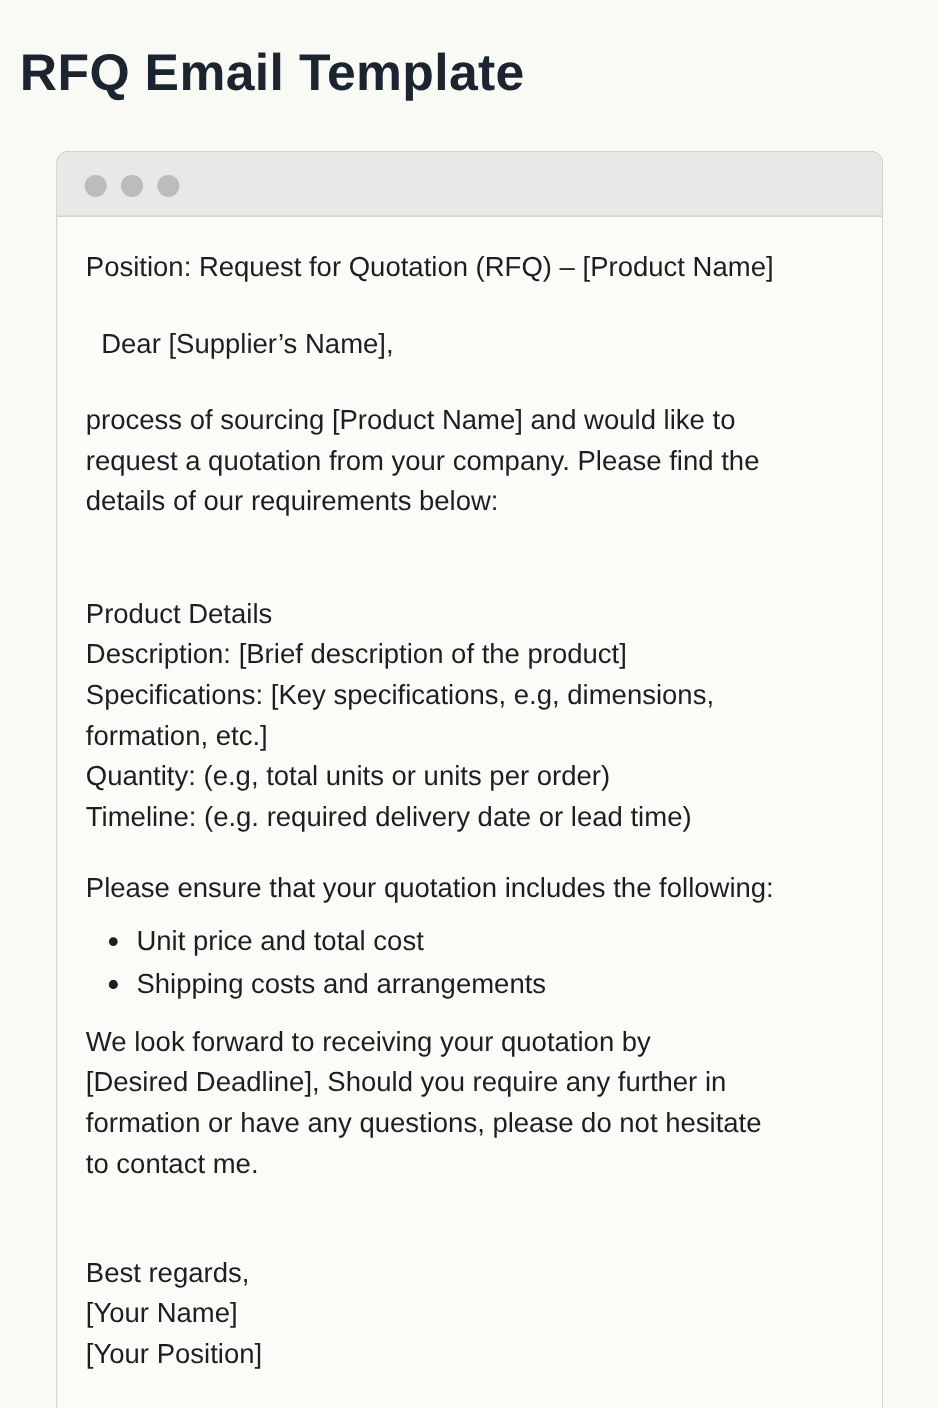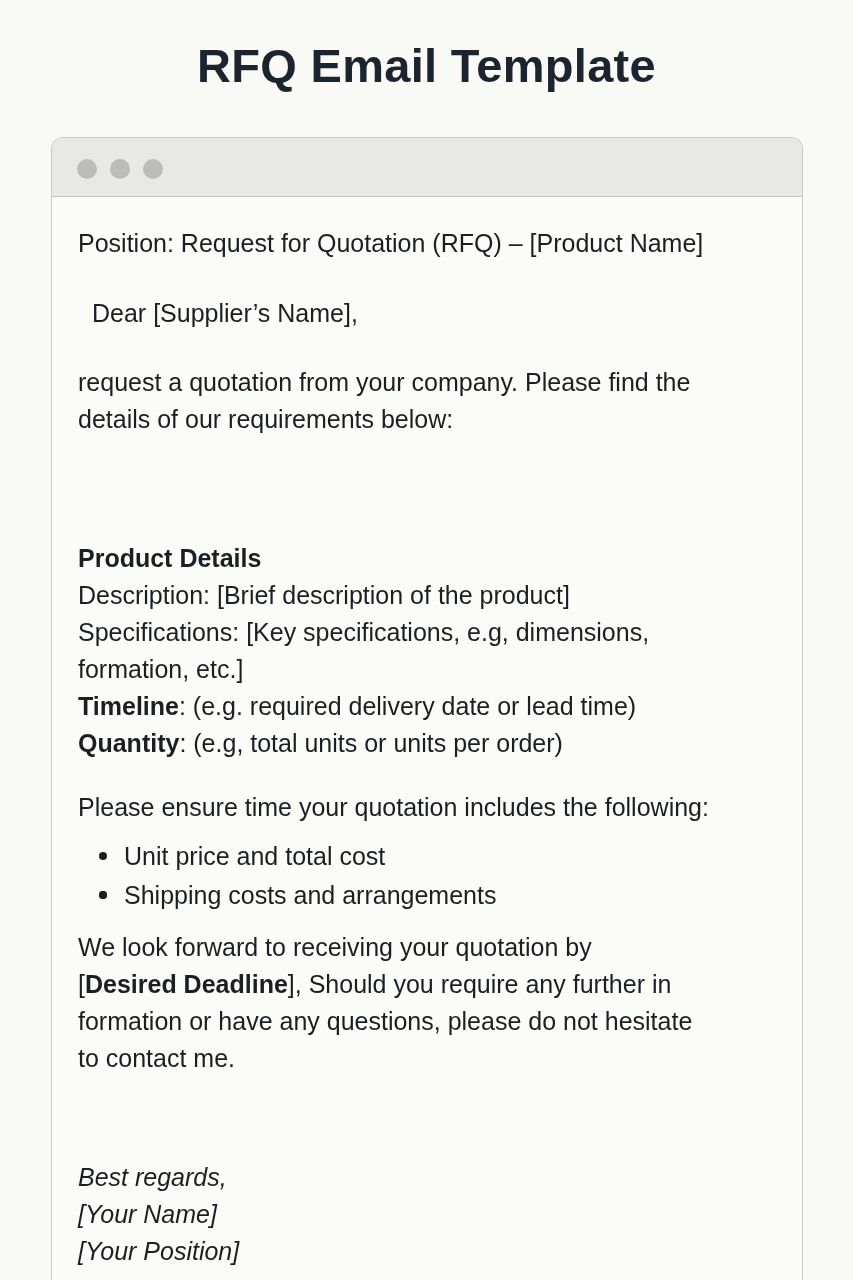--- a/index.html
+++ b/index.html
@@ -9,25 +9,25 @@
       overflow: hidden;
       background: #f9f9f6;
       font-family: "Liberation Sans", "DejaVu Sans", sans-serif;
       color: #1b1e23;
     }
     .page-title {
       position: absolute;
       left: 0;
       top: 38px;
       width: 853px;
-      text-align: center;
       font-size: 47px;
       font-weight: bold;
       color: #1c2430;
       letter-spacing: 0.3px;
+      padding-left: 18px;
     }
     .window {
       position: absolute;
       left: 51px;
       top: 137px;
       width: 752px;
       height: 1160px;
       border: 1.5px solid #c9c9c6;
       border-bottom: none;
       border-radius: 12px 12px 0 0;
@@ -54,21 +54,21 @@
     .content {
       position: absolute;
       left: 26px;
       top: 59px;
       width: 700px;
       font-size: 25px;
       line-height: 37px;
       color: #1b1e23;
     }
     .block { position: absolute; left: 0; width: 700px; }
-    .b { font-weight: bold; }
+    .b { font-weight: normal; }
     ul.bullets {
       list-style: none;
     }
     ul.bullets li {
       position: relative;
       padding-left: 46px;
       line-height: 38.5px;
     }
     ul.bullets li .bullet-dot {
       position: absolute;
@@ -91,53 +91,54 @@
     <span class="dot d2"></span>
     <span class="dot d3"></span>
   </div>
 
   <div class="content">
     <div class="block" style="top:28px;">Position: Request for Quotation (RFQ) – [Product Name]</div>
 
     <div class="block" style="top:98px;margin-left:14px;">Dear [Supplier’s Name],</div>
 
     <div class="block" style="top:167px;">
+      <div>process of sourcing [Product Name] and would like to</div>
       <div>request a quotation from your company. Please find the</div>
       <div>details of our requirements below:</div>
     </div>
 
     <div class="block" style="top:343px;">
       <div class="b">Product Details</div>
       <div>Description: [Brief description of the product]</div>
       <div>Specifications: [Key specifications, e.g, dimensions,</div>
       <div>formation, etc.]</div>
       <div>
-        <span class="b">Timeline</span><span>: (e.g. required delivery date or lead time)</span>
+        <span class="b">Quantity</span><span>: (e.g, total units or units per order)</span>
       </div>
       <div>
-        <span class="b">Quantity</span><span>: (e.g, total units or units per order)</span>
+        <span class="b">Timeline</span><span>: (e.g. required delivery date or lead time)</span>
       </div>
     </div>
 
-    <div class="block" style="top:592px;">Please ensure time your quotation includes the following:</div>
+    <div class="block" style="top:592px;">Please ensure that your quotation includes the following:</div>
 
     <ul class="block bullets" style="top:640px;">
       <li><span class="bullet-dot"></span><span>Unit price and total cost</span></li>
       <li><span class="bullet-dot"></span></li>
       <li><span class="bullet-dot"></span><span>Shipping costs and arrangements</span></li>
     </ul>
 
     <div class="block" style="top:732px;">
       <div>We look forward to receiving your quotation by</div>
       <div>
         <span>[</span><span class="b">Desired Deadline</span><span>], Should you require any further in</span>
       </div>
       <div>formation or have any questions, please do not hesitate</div>
       <div>to contact me.</div>
     </div>
 
-    <div class="block" style="top:962px;font-style:italic;">
+    <div class="block" style="top:942px;">
       <div>Best regards,</div>
       <div>[Your Name]</div>
       <div>[Your Position]</div>
     </div>
   </div>
 </div>
 
 </body></html>

